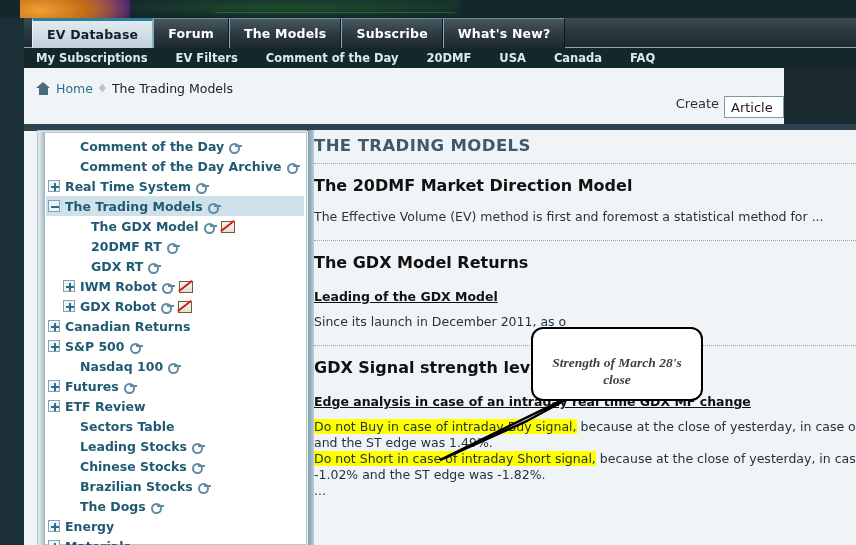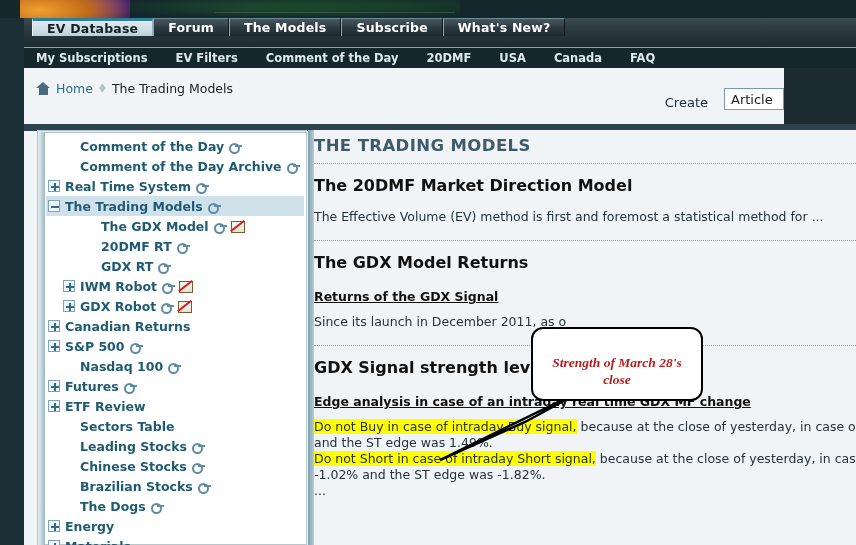--- a/index.html
+++ b/index.html
@@ -46,21 +46,21 @@
   }
 
   
   .tabbar {
     position: absolute; left: 24px; top: 18px; width: 832px; height: 30px;
     background: linear-gradient(to bottom, #3c4b52 0%, #2b383e 45%, #1d2a30 100%);
     border-bottom: 1px solid #7ea6b4;
   }
   .tabs { position: absolute; left: 8px; top: 0; height: 30px; display: flex; align-items: stretch; }
   .tab {
-    height: 18px; padding: 0 14px;
+    height: 30px; padding: 0 14px;
     display: flex; align-items: center; justify-content: center;
     font-size: 12.5px; font-weight: bold; color: #ffffff;
     background: linear-gradient(to bottom, #49585f 0%, #2d3b42 50%, #1c292f 100%);
     border-left: 1px solid #84aab8; border-right: 1px solid #0e1a1f;
     border-top: 1px solid #6b8d99;
     letter-spacing: .2px; white-space: nowrap;
     cursor: pointer;
   }
   .tab.active {
     color: #142026;
@@ -105,22 +105,22 @@
   .bc-link { color: #2b6f8f; text-decoration: none; cursor: pointer; }
   .bc-sep {
     width: 7px; height: 9px; background: #b9c4ca;
     clip-path: polygon(50% 0, 100% 50%, 50% 100%, 0 50%);
     display: inline-block;
   }
   .bc-current { color: #222; }
 
   
   .create-row {
-    position: absolute; right: 0px; top: 18px; height: 24px;
-    display: flex; align-items: flex-end; gap: 16px;
+    position: absolute; right: 0px; top: 28px; height: 24px;
+    display: flex; align-items: flex-start; gap: 5px;
   }
   .create-label { font-size: 13px; color: #23313a; }
   .create-select {
     height: 22px; min-width: 60px; padding: 1px 6px;
     background: #ffffff; border: 1px solid #7898ab;
     font-size: 13px; color: #1b1b1b; line-height: 20px;
     cursor: pointer;
   }
 
   
@@ -187,21 +187,21 @@
   .nobook-icon:before {
     content: ""; position: absolute; left: 1px; top: 1px; width: 12px; height: 10px;
     background: linear-gradient(to bottom, #f5f7f0, #dfe4d2);
     border: 1px solid #7b5a2e;
   }
   .nobook-icon:after {
     content: ""; position: absolute; left: -1px; top: 5.5px; width: 17px; height: 2px;
     background: #d81a1a; transform: rotate(-38deg); transform-origin: center;
   }
   .indent1 { padding-left: 17px; }
-  .indent2 { padding-left: 38px; }
+  .indent2 { padding-left: 28px; }
 
   
   .content {
     position: absolute; left: 290px; top: 62px; width: 542px; height: 415px;
     background: #f0f4f7; overflow: hidden;
   }
   .content-divider {
     position: absolute; left: 284px; top: 62px; width: 6px; height: 415px;
     background: linear-gradient(to right, #7e9faf, #b9cbd5);
   }
@@ -228,21 +228,21 @@
 
   
   .callout {
     position: absolute; left: 531px; top: 327px; width: 172px; height: 74px;
     background: #ffffff; border: 2px solid #000; border-radius: 12px;
     display: flex; align-items: center; justify-content: center; text-align: center;
     z-index: 40;
   }
   .callout-text {
     font-family: "Liberation Serif", serif;
-    font-size: 13.5px; font-style: italic; font-weight: bold; color: #b91c1c;
+    font-size: 13.5px; font-style: italic; font-weight: bold; color: #404040;
     line-height: 1.25; padding: 0 8px; margin-top: 16px;
   }
   .callout-tail { position: absolute; left: 430px; top: 380px; width: 180px; height: 85px; z-index: 39; }
 </style>
 </head>
 <body>
 
 <div id="page">
 
   <div class="banner">
@@ -403,21 +403,21 @@
     <div class="content">
       <div class="sec-title">THE TRADING MODELS</div>
       <div class="dotrule"></div>
 
       <h2 class="blk">The 20DMF Market Direction Model</h2>
       <p class="body">The Effective Volume (EV) method is first and foremost a statistical method for ...</p>
 
       <div class="dotrule"></div>
 
       <h2 class="blk">The GDX Model Returns</h2>
-      <h3 class="sub">Returns of the GDX Signal</h3>
+      <h3 class="sub">Leading of the GDX Model</h3>
       <p class="body">Since its launch in December 2011, as o</p>
 
       <div class="dotrule"></div>
 
       <h2 class="blk">GDX Signal strength levels and RT updates</h2>
       <h3 class="sub">Edge analysis in case of an intraday real time GDX MF change</h3>
 
       <div class="txtline">
         <span class="hl">Do not Buy in case of intraday Buy signal,</span><span> because at the close of yesterday, in case of a Buy signal</span>
       </div>

